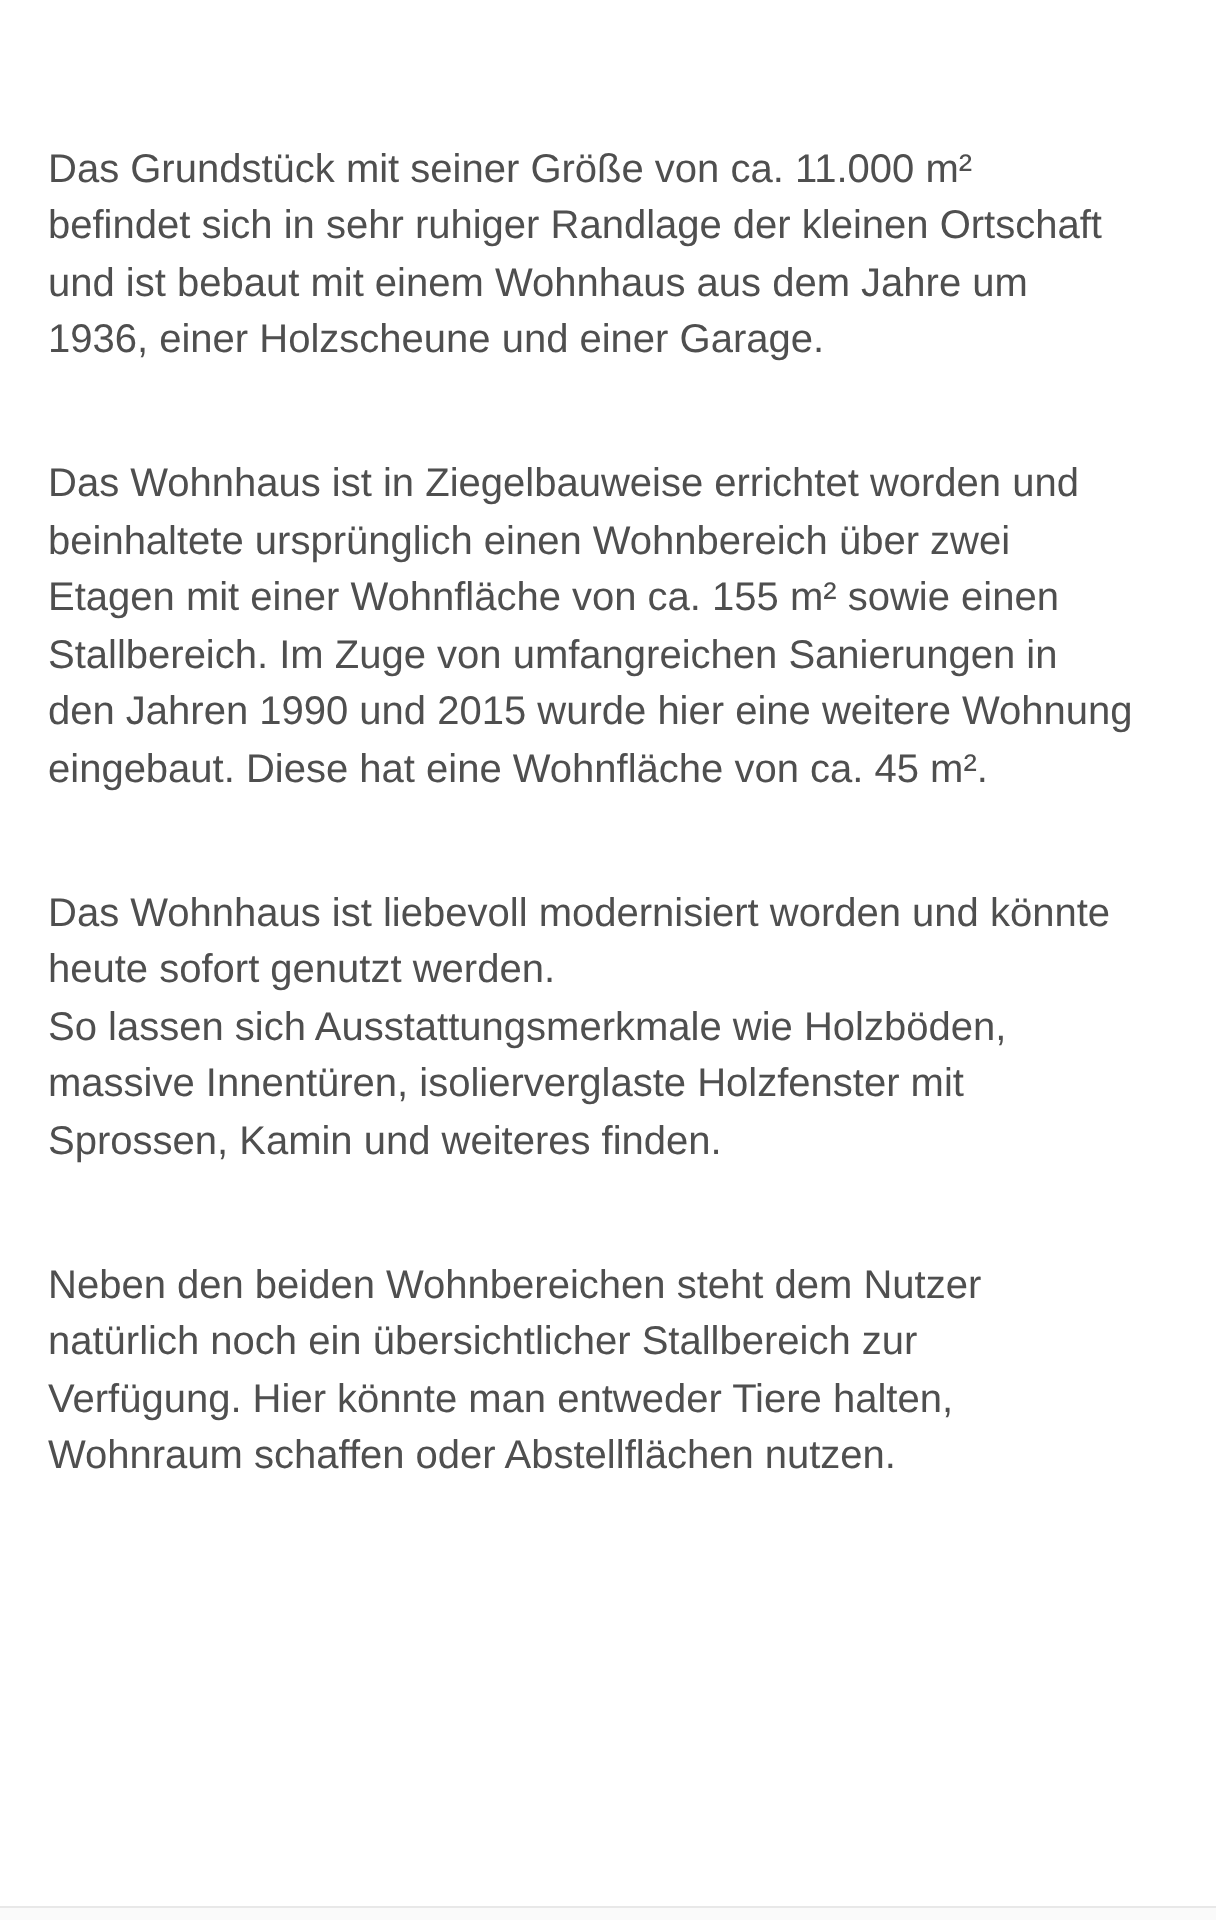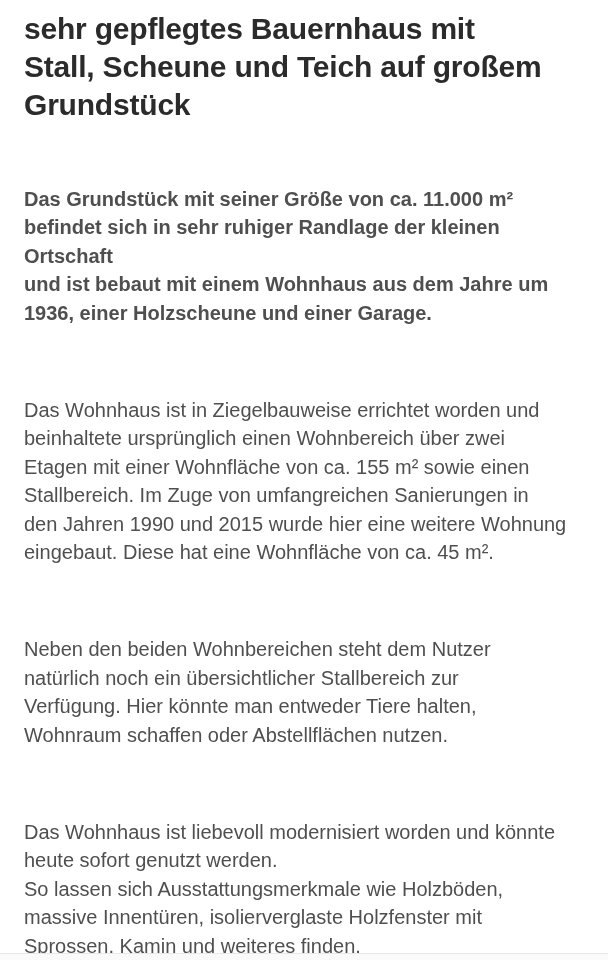--- a/index.html
+++ b/index.html
@@ -28,57 +28,54 @@
   }
   .description {
     margin-top: 32px;
     font-size: 20px;
     line-height: 28.5px;
     font-weight: 400;
     color: var(--body, #4f4f4f);
     white-space: pre-line;
     letter-spacing: 0;
   }
-  .desc-paragraph { margin-top: 40px; }
-  .desc-paragraph.first { margin-top: 0; font-weight: bold; }
+  .desc-paragraph { margin-top: 15px; }
+  .desc-paragraph.first { margin-top: 0; }
   .bottom-strip {
     position: absolute;
     left: 0;
     right: 0;
     bottom: 0;
     height: 7px;
     background: var(--strip, #fafafa);
     border-top: 1px solid var(--divider, #e8e8e8);
   }
 </style>
 </head>
 <body>
 
 <div class="page">
   <div class="content">
-    <h1 class="listing-title">sehr gepflegtes Bauernhaus mit
-Stall, Scheune und Teich auf großem
-Grundstück</h1>
     <div class="description">
       <div class="desc-paragraph first">Das Grundstück mit seiner Größe von ca. 11.000 m²
 befindet sich in sehr ruhiger Randlage der kleinen Ortschaft
 und ist bebaut mit einem Wohnhaus aus dem Jahre um
 1936, einer Holzscheune und einer Garage.</div>
       <div class="desc-paragraph">Das Wohnhaus ist in Ziegelbauweise errichtet worden und
 beinhaltete ursprünglich einen Wohnbereich über zwei
 Etagen mit einer Wohnfläche von ca. 155 m² sowie einen
 Stallbereich. Im Zuge von umfangreichen Sanierungen in
 den Jahren 1990 und 2015 wurde hier eine weitere Wohnung
 eingebaut. Diese hat eine Wohnfläche von ca. 45 m².</div>
-      <div class="desc-paragraph">Neben den beiden Wohnbereichen steht dem Nutzer
-natürlich noch ein übersichtlicher Stallbereich zur
-Verfügung. Hier könnte man entweder Tiere halten,
-Wohnraum schaffen oder Abstellflächen nutzen.</div>
       <div class="desc-paragraph">Das Wohnhaus ist liebevoll modernisiert worden und könnte
 heute sofort genutzt werden.
 So lassen sich Ausstattungsmerkmale wie Holzböden,
 massive Innentüren, isolierverglaste Holzfenster mit
 Sprossen, Kamin und weiteres finden.</div>
+      <div class="desc-paragraph">Neben den beiden Wohnbereichen steht dem Nutzer
+natürlich noch ein übersichtlicher Stallbereich zur
+Verfügung. Hier könnte man entweder Tiere halten,
+Wohnraum schaffen oder Abstellflächen nutzen.</div>
       
     </div>
   </div>
   <div class="bottom-strip"></div>
 </div>
 
 </body></html>

